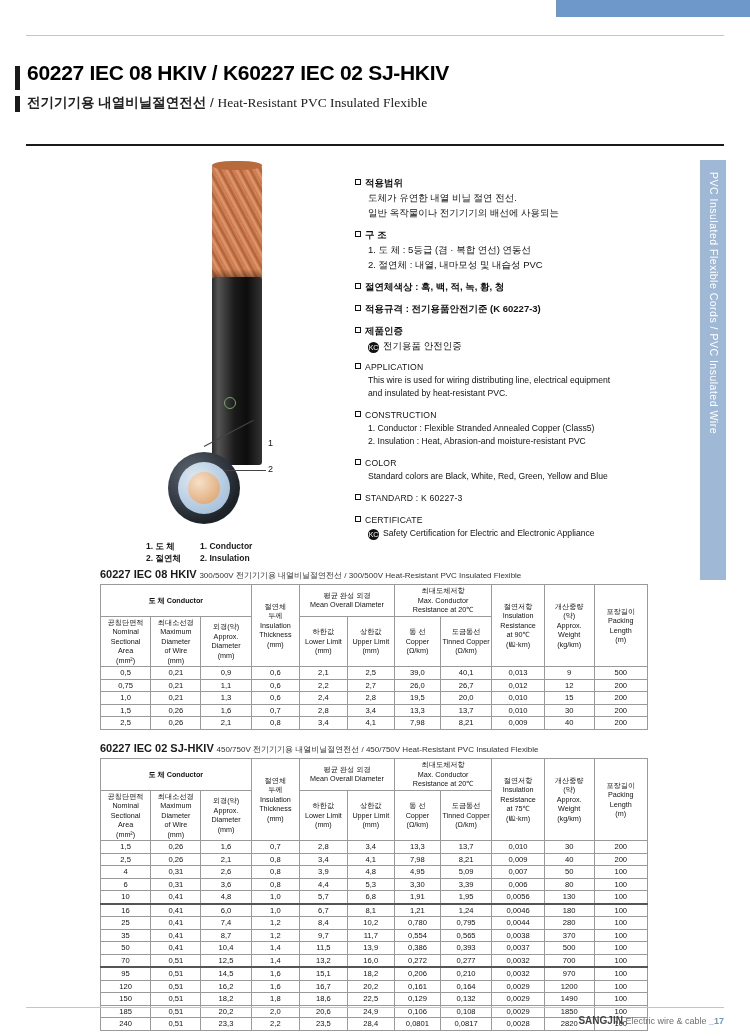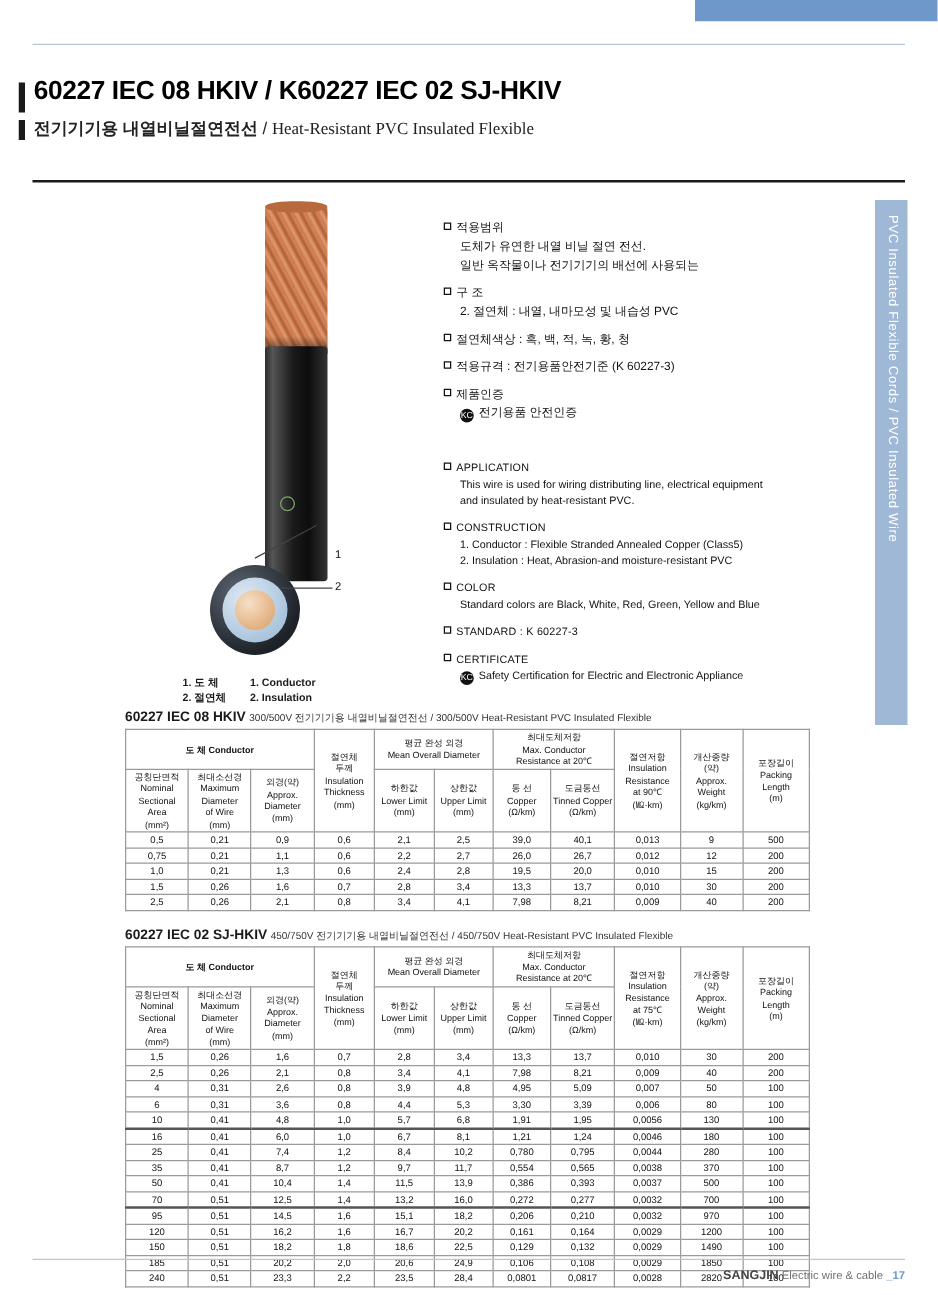--- a/index.html
+++ b/index.html
@@ -117,28 +117,28 @@
   }
   .lead-line { position: absolute; background: #444; height: 1px; }
   .lead-num { position: absolute; font-size: 9px; color: #111; }
 
   .legend-ko { position: absolute; left: 146px; top: 540px; font-size: 8.5px; font-weight: bold; line-height: 12px; }
   .legend-en { position: absolute; left: 200px; top: 540px; font-size: 8.5px; font-weight: bold; line-height: 12px; }
 
   
   .desc { position: absolute; left: 355px; top: 175px; width: 330px; }
   .desc-ko { font-size: 9.5px; line-height: 15px; color: #111; }
-  .desc-ko .hd { font-weight: normal; }
+  .desc-ko .hd { font-weight: bold; }
   .desc-ko .blk { margin-bottom: 7px; }
   .desc-ko .ind { padding-left: 13px; }
   .sq {
     display: inline-block; width: 6px; height: 6px;
     border: 1px solid #111; margin-right: 4px; position: relative; top: -1px;
   }
-  .desc-en { margin-top: 30px; font-size: 8.6px; line-height: 13px; color: #111; }
+  .desc-en { margin-top: 8px; font-size: 8.6px; line-height: 13px; color: #111; }
   .desc-en .hd { font-weight: normal; letter-spacing: 0.2px; }
   .desc-en .blk { margin-bottom: 9px; }
   .desc-en .ind { padding-left: 13px; }
   .ks-mark {
     display: inline-block; width: 11px; height: 11px; border-radius: 50%;
     background: #111; color: #fff; font-size: 7px; line-height: 11px;
     text-align: center; margin-right: 4px; position: relative; top: 1px;
   }
 
   
@@ -218,20 +218,21 @@
 
 <div class="desc">
   <div class="desc-ko">
     <div class="blk">
       <div class="hd"><span class="sq"></span><span>적용범위</span></div>
       <div class="ind">도체가 유연한 내열 비닐 절연 전선.</div>
       <div class="ind">일반 옥작물이나 전기기기의 배선에 사용되는</div>
     </div>
     <div class="blk">
       <div class="hd"><span class="sq"></span><span>구  조</span></div>
+      <div class="ind">1. 도   체 : 5등급 (겸 · 복합 연선) 연동선</div>
       <div class="ind">2. 절연체 : 내열, 내마모성 및 내습성 PVC</div>
     </div>
     <div class="blk">
       <div class="hd"><span class="sq"></span><span>절연체색상 : 흑, 백, 적, 녹, 황, 청</span></div>
     </div>
     <div class="blk">
       <div class="hd"><span class="sq"></span><span>적용규격 : 전기용품안전기준 (K 60227-3)</span></div>
     </div>
     <div class="blk">
       <div class="hd"><span class="sq"></span><span>제품인증</span></div>

